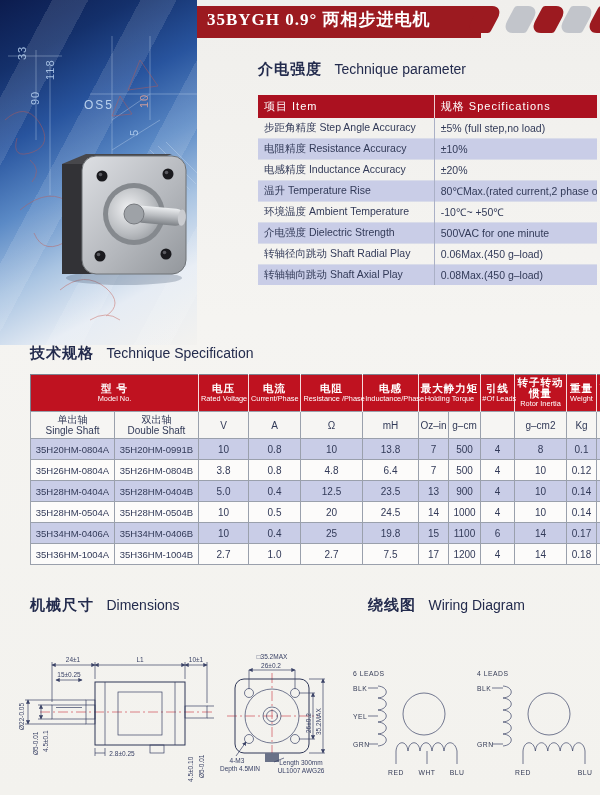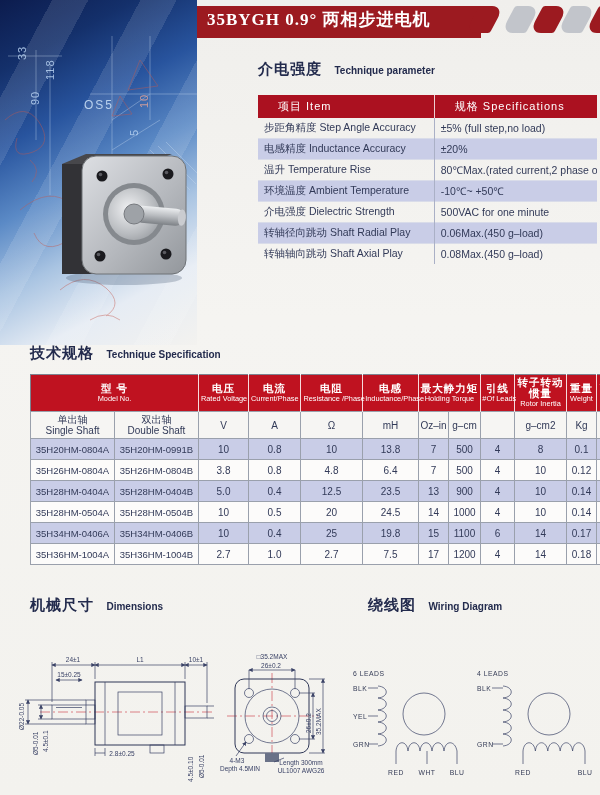--- a/index.html
+++ b/index.html
@@ -22,27 +22,27 @@
   .photo .streaks{position:absolute;inset:0;
      background:repeating-linear-gradient(118deg,rgba(255,255,255,0) 0 46px,rgba(255,255,255,.22) 46px 78px);
      opacity:.5;}
   .bp-num{position:absolute;color:#b9d3f2;opacity:.85;font-size:11px;letter-spacing:1px;}
   .rot{transform:rotate(-90deg);transform-origin:left top;}
   .bp-os5{font-size:12px;letter-spacing:2px;color:#c6dcf4;opacity:.9;margin-top:12px;}
 
   
   .heading{position:absolute;color:#232b4d;white-space:nowrap;}
   .heading .zh{font-weight:bold;font-size:15px;letter-spacing:1px;}
-  .heading .en{font-weight:bold;font-size:10px;margin-left:8px;text-align:center;}
+  .heading .en{font-weight:normal;font-size:14px;margin-left:8px;text-align:center;}
 
   
   table{border-collapse:collapse;}
   .param{position:absolute;left:258px;top:95px;width:339px;table-layout:fixed;font-size:10.5px;color:#323a58;}
   .param th{background:#ab1120;color:#fff;font-size:11px;font-weight:normal;text-align:left;
-            padding:4px 20px;letter-spacing:1px;}
+            padding:4px 6px;letter-spacing:1px;}
   .param th:first-child{border-right:1px solid rgba(255,255,255,.8);}
   .param td{padding:3px 6px;height:14px;white-space:nowrap;overflow:hidden;}
   .param td:first-child{border-right:1px solid #aab0c6;}
   .param tr+tr{border-top:1px solid #d9dce9;}
   .param tbody tr:nth-child(even){background:#c9cde7;}
 
   
   .spec{position:absolute;left:30px;top:374px;width:547px;table-layout:fixed;
         font-size:10px;color:#323a58;text-align:center;border:1px solid #7d8390;}
   .spec thead tr.red th{background:#bf1220;color:#fff;font-weight:normal;padding:2px 0 3px 0;
@@ -158,20 +158,24 @@
         <th>项目  Item</th>
         <th>规格  Specifications</th>
       </tr>
     </thead>
     <tbody>
       <tr>
           <td>步距角精度 Step Angle Accuracy</td>
           <td>±5% (full step,no load)</td>
         </tr>
       <tr>
+          <td>电阻精度 Resistance Accuracy</td>
+          <td>±10%</td>
+        </tr>
+      <tr>
           <td>电感精度 Inductance Accuracy</td>
           <td>±20%</td>
         </tr>
       <tr>
           <td>温升 Temperature Rise</td>
           <td>80℃Max.(rated current,2 phase on)</td>
         </tr>
       <tr>
           <td>环境温度 Ambient Temperature</td>
           <td>-10℃~ +50℃</td>

